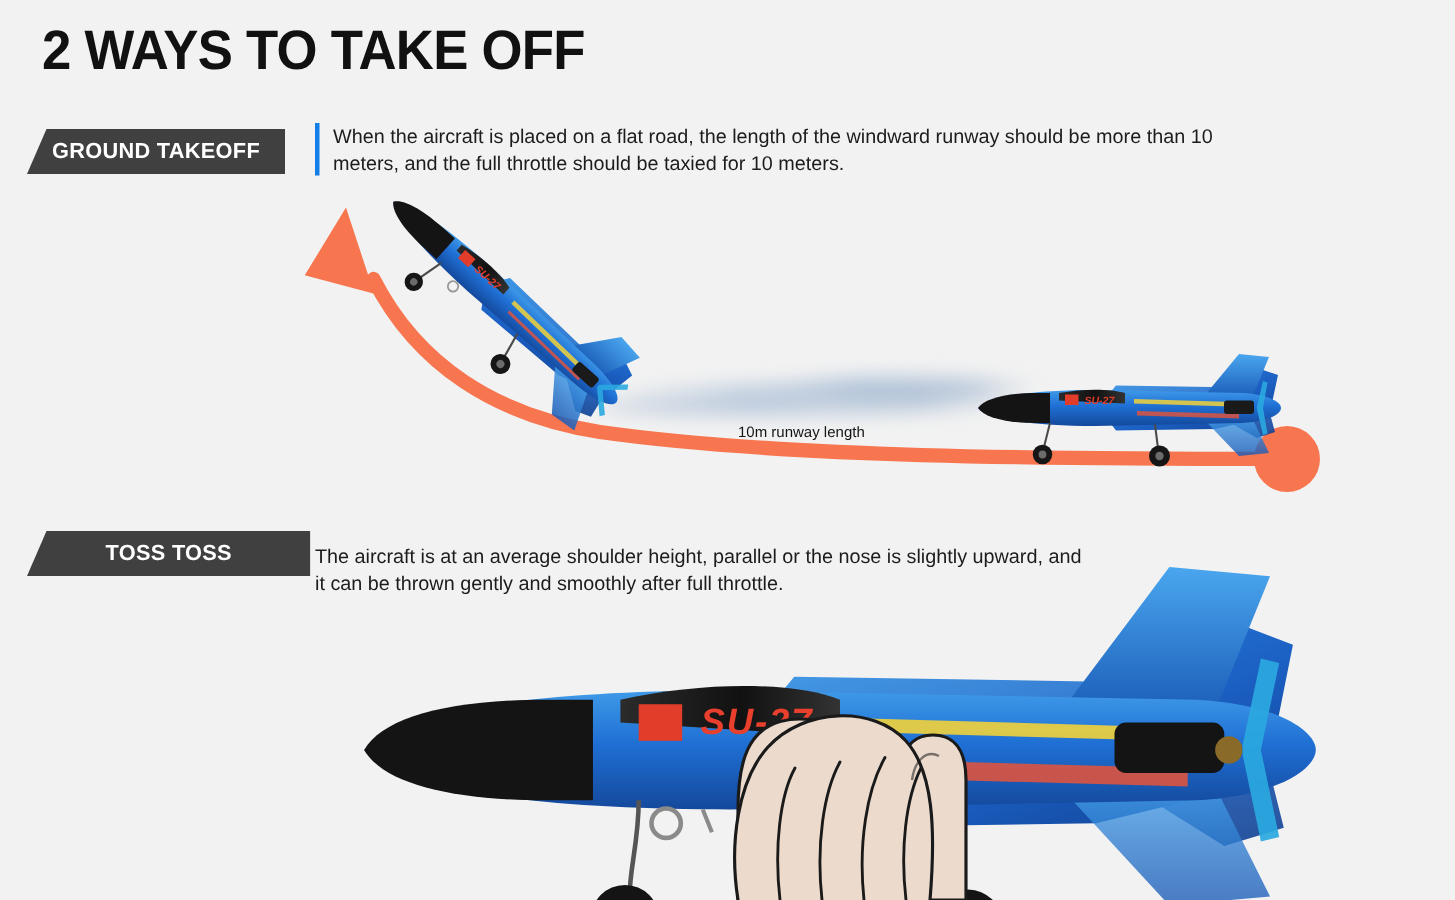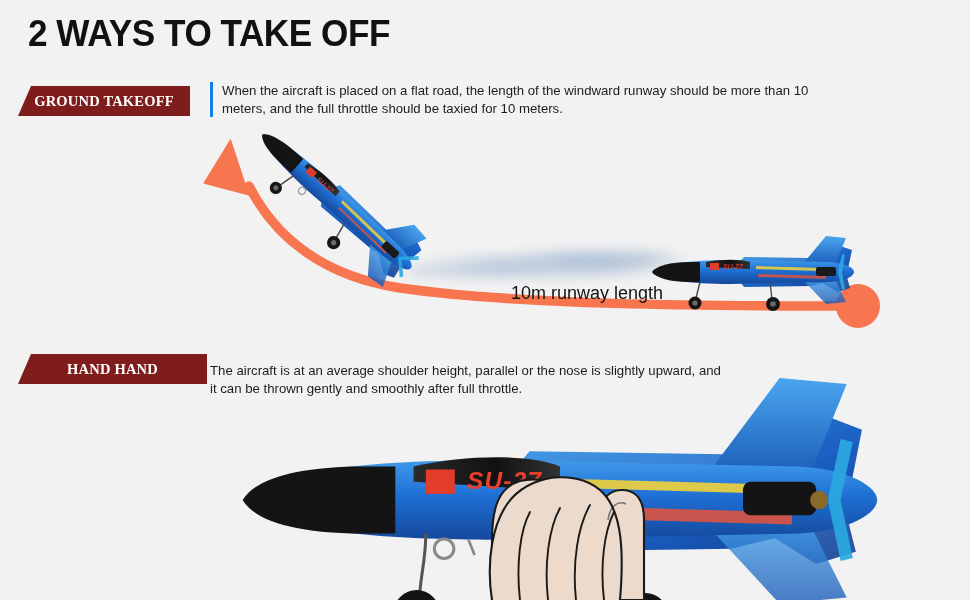--- a/index.html
+++ b/index.html
@@ -17,24 +17,23 @@
     position:absolute; left:28px; top:12px;
     font-size:37px; line-height:44px;
     font-weight:bold; letter-spacing:-0.5px;
     color:#111; white-space:nowrap;
     transform:scaleX(0.95); transform-origin:left center;
   }
 
   
   .ribbon{
     position:absolute; height:30px;
-    background:#7f1d1d;
+    background:#404040;
     display:flex; align-items:center; justify-content:center;
     clip-path:polygon(13px 0, 100% 0, 100% 100%, 0 100%);
-    font-family:Liberation Serif, serif;
   }
   .ribbon-label{
     color:#ffffff; font-size:14.5px; font-weight:bold;
     letter-spacing:.2px; white-space:nowrap;
     padding:0 12px;
   }
   #ribbon-ground{ left:18px; top:86px; width:172px; }
   #ribbon-hand  { left:18px; top:354px; width:189px; }
 
   
@@ -44,23 +43,22 @@
     color:#1c1c1c; white-space:pre-line;
     border-left:3px solid #127fe8;
     padding-left:9px;
   }
   #desc-ground{ left:210px; top:82px; width:625px; }
   #desc-hand  { left:210px; top:350px; width:520px; border-left:none; padding-left:0;margin-top:12px; }
 
   
   .runway-caption{
     position:absolute; left:492px; top:283px;
-    font-size:18px; color:#141414; font-weight:normal;
+    font-size:10px; color:#141414; font-weight:normal;
     white-space:nowrap;
-    margin-left:19px;
   }
 
   
   svg.art{ position:absolute; left:0; top:0; width:970px; height:600px;
            overflow:visible; pointer-events:none; }
   .z-arrow { z-index:2; }
   .z-planes{ z-index:3; }
   .z-hand  { z-index:4; }
   .z-text  { z-index:6;border-radius:14px; }
 </style>
@@ -247,20 +245,20 @@
   <div class="z-text" style="position:absolute; inset:0;">
 
     <div class="page-title">2 WAYS TO TAKE OFF</div>
 
     <div class="ribbon" id="ribbon-ground">
       <span class="ribbon-label">GROUND TAKEOFF</span>
     </div>
     <div class="desc" id="desc-ground">When the aircraft is placed on a flat road, the length of the windward runway should be more than 10 meters, and the full throttle should be taxied for 10 meters.</div>
 
     <div class="ribbon" id="ribbon-hand">
-      <span class="ribbon-label">HAND HAND</span>
+      <span class="ribbon-label">TOSS TOSS</span>
     </div>
     <div class="desc" id="desc-hand">The aircraft is at an average shoulder height, parallel or the nose is slightly upward, and it can be thrown gently and smoothly after full throttle.</div>
 
     <div class="runway-caption">10m runway length</div>
   </div>
 
 </div>
 
 </body></html>

